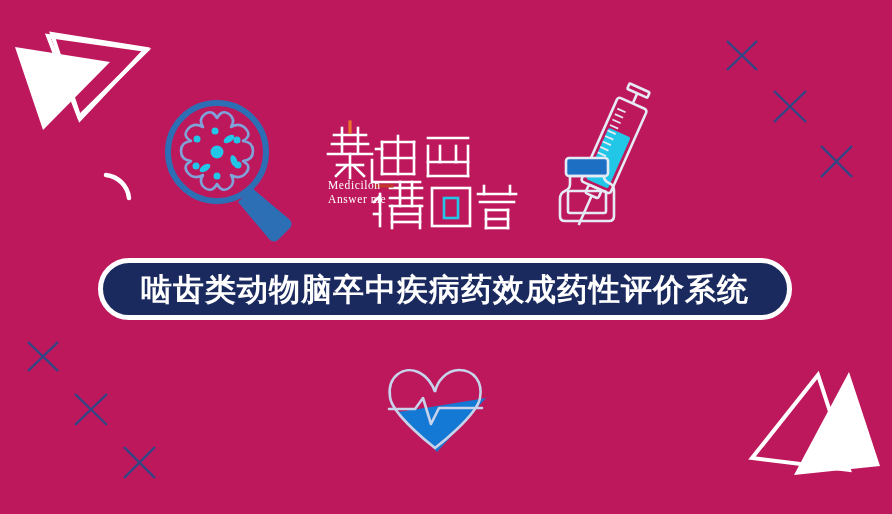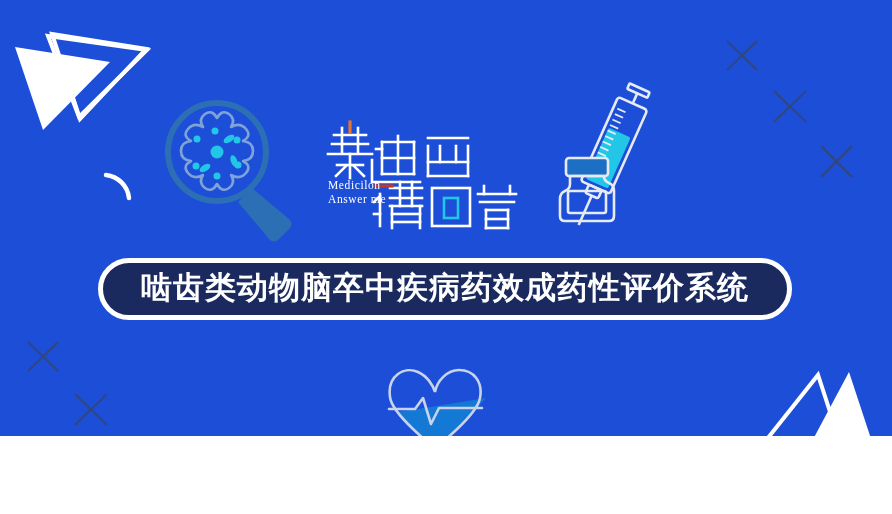--- a/index.html
+++ b/index.html
@@ -3,22 +3,22 @@
 <meta charset="utf-8">
 <style>
   html,body{margin:0;padding:0;}
   body{
     width:892px;height:514px;
     font-family:"Liberation Sans", sans-serif;
     overflow:hidden;
   }
   #banner{
     position:relative;
-    width:892px;height:436px;
-    background:#1d4ed8;
+    width:892px;height:514px;
+    background:#be185d;
     overflow:hidden;
   }
   .layer{position:absolute;top:0;left:0;width:892px;height:514px;}
   svg.layer{display:block;}
 
   
   #logo-block{
     position:absolute;
     left:320px; top:118px;
     width:200px; height:112px;
@@ -44,21 +44,21 @@
     box-sizing:border-box;
     background:#1A2A5E;
     border:5px solid #ffffff;
     border-radius:34px;
     display:flex;
     align-items:center;
     justify-content:center;
   }
   #title-text{
     color:#ffffff;
-    font-family:Liberation Mono, monospace;
+    font-family:Liberation Serif, serif;
     font-weight:bold;
     font-size:31px;
     letter-spacing:1px;
     white-space:nowrap;
     line-height:1;
   }
 </style>
 </head>
 <body>
 

